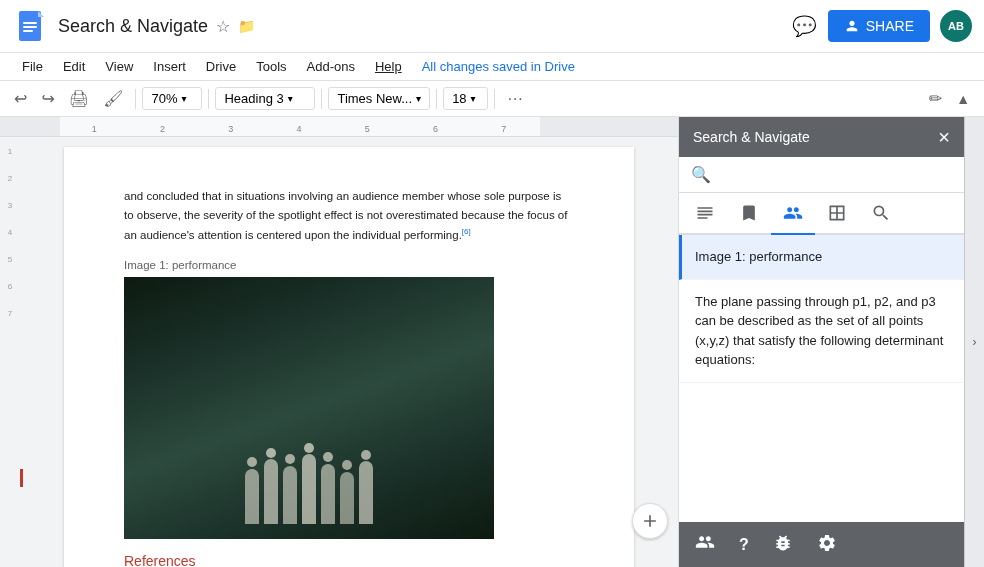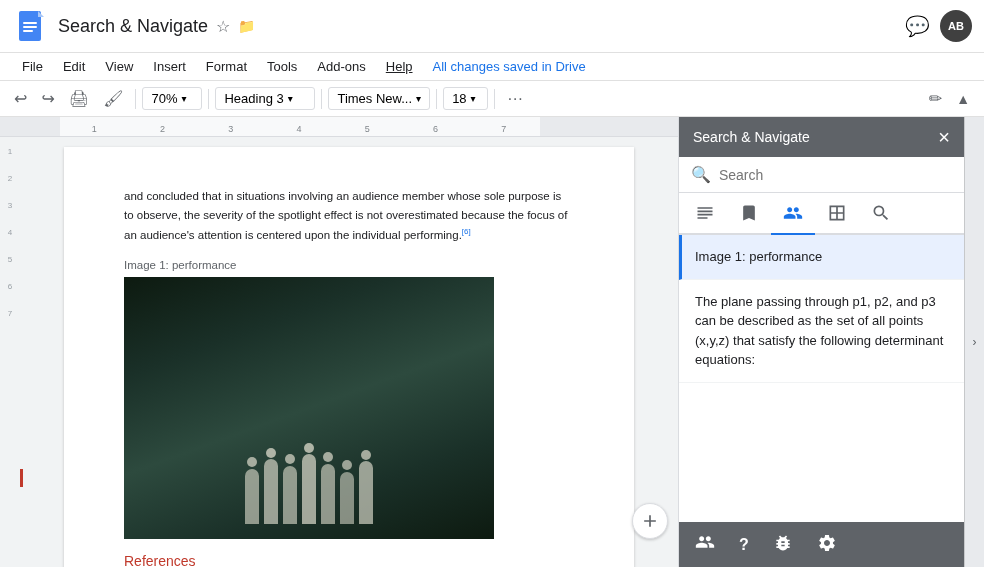--- a/index.html
+++ b/index.html
@@ -19,29 +19,35 @@
     </svg>
   </div>
   <div style="flex:1;">
     <div style="display:flex; align-items:center; gap:8px;">
       <span style="font-size:18px; color:#202124;">Search &amp; Navigate</span>
       <span style="color:#5f6368; font-size:16px; cursor:pointer;">☆</span>
       <span style="color:#5f6368; font-size:14px; cursor:pointer;">📁</span>
     </div>
   </div>
   <button style="background:none; border:none; cursor:pointer; color:#5f6368; font-size:20px;">💬</button>
-  <div style="width:32px;height:32px;border-radius:50%;background:#404040;display:flex;align-items:center;justify-content:center;color:white;font-size:11px;font-weight:bold;">AB</div>
+  <button style="background:#1a73e8; color:white; border:none; border-radius:4px; padding:8px 16px; font-size:14px; font-weight:500; cursor:pointer; display:flex; align-items:center; gap:6px;">
+    <svg width="16" height="16" viewBox="0 0 24 24" fill="white">
+        <path d="M12 12c2.21 0 4-1.79 4-4s-1.79-4-4-4-4 1.79-4 4 1.79 4 4 4zm0 2c-2.67 0-8 1.34-8 4v2h16v-2c0-2.66-5.33-4-8-4z"></path>
+      </svg>
+    <span>SHARE</span>
+  </button>
+  <div style="width:32px;height:32px;border-radius:50%;background:#0f766e;display:flex;align-items:center;justify-content:center;color:white;font-size:11px;font-weight:bold;">AB</div>
 </div>
 
 <div style="background:#fff; display:flex; align-items:center; padding:0 12px; gap:0; border-bottom:1px solid #e0e0e0;">
   <span style="padding:6px 10px; cursor:pointer; font-size:13px; color:#202124; border-radius:4px;text-align:center;">File</span>
   <span style="padding:6px 10px; cursor:pointer; font-size:13px; color:#202124; border-radius:4px;">Edit</span>
   <span style="padding:6px 10px; cursor:pointer; font-size:13px; color:#202124; border-radius:4px;">View</span>
   <span style="padding:6px 10px; cursor:pointer; font-size:13px; color:#202124; border-radius:4px;">Insert</span>
-  <span style="padding:6px 10px; cursor:pointer; font-size:13px; color:#202124; border-radius:4px;">Format</span>
+  <span style="padding:6px 10px; cursor:pointer; font-size:13px; color:#202124; border-radius:4px;">Drive</span>
   <span style="padding:6px 10px; cursor:pointer; font-size:13px; color:#202124; border-radius:4px;">Tools</span>
   <span style="padding:6px 10px; cursor:pointer; font-size:13px; color:#202124; border-radius:4px;">Add-ons</span>
   <span style="padding:6px 10px; cursor:pointer; font-size:13px; color:#202124; border-radius:4px;text-decoration:underline;">Help</span>
   <span style="color:#1a73e8; font-size:13px; margin-left:10px;">All changes saved in Drive</span>
 </div>
 
 <div style="background:#fff; display:flex; align-items:center; padding:4px 8px; gap:2px; border-bottom:1px solid #e0e0e0;">
   <button style="background:none;border:none;cursor:pointer;padding:4px 6px;border-radius:3px;color:#5f6368;font-size:16px;">↩</button>
   <button style="background:none;border:none;cursor:pointer;padding:4px 6px;border-radius:3px;color:#5f6368;font-size:16px;">↪</button>
   <button style="background:none;border:none;cursor:pointer;padding:4px 6px;border-radius:3px;color:#5f6368;font-size:16px;">🖨</button>
@@ -145,21 +151,20 @@
 
   <div style="width:286px; min-width:286px; background:#fff; border-left:1px solid #dadce0; display:flex; flex-direction:column;">
 
     <div style="background:#5f6368; color:white; padding:10px 14px; display:flex; align-items:center; justify-content:space-between;">
       <span style="font-size:14px; font-weight:500;">Search &amp; Navigate</span>
       <button style="background:none;border:none;color:white;cursor:pointer;font-size:20px;line-height:1;font-weight:300;">×</button>
     </div>
 
     <div style="padding:8px 12px; border-bottom:1px solid #dadce0; display:flex; align-items:center; gap:8px;">
       <span style="color:#5f6368; font-size:16px;">🔍</span>
-      <input type="text" style="flex: 1 1 0%; border: none; outline: none; font-size: 14px; color: rgb(32, 33, 36); background: transparent;" placeholder="Search">
     </div>
 
     <div style="display:flex; align-items:center; border-bottom:2px solid #dadce0; padding:0 4px;">
       <div style="padding:10px 12px; cursor:pointer; color:#5f6368; font-size:18px; border-bottom:2px solid transparent; margin-bottom:-2px; display:flex; align-items:center;">
         <svg width="20" height="20" viewBox="0 0 24 24" fill="#5f6368">
             <path d="M3 5h18v2H3zm0 4h18v2H3zm0 4h18v2H3zm0 4h12v2H3z"></path>
           </svg>
       </div>
       <div style="padding:10px 12px; cursor:pointer; color:#5f6368; font-size:18px; border-bottom:2px solid transparent; margin-bottom:-2px; display:flex; align-items:center;">
         <svg width="20" height="20" viewBox="0 0 24 24" fill="#5f6368">

